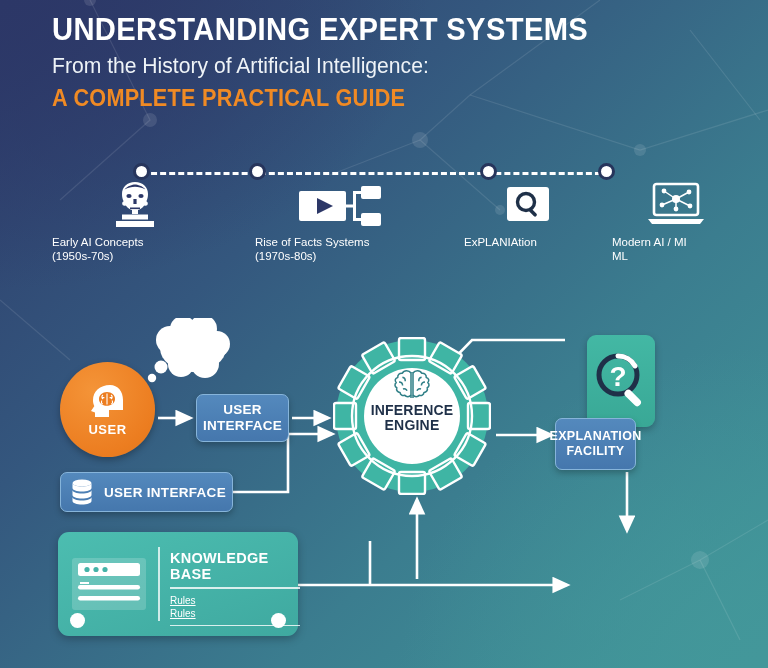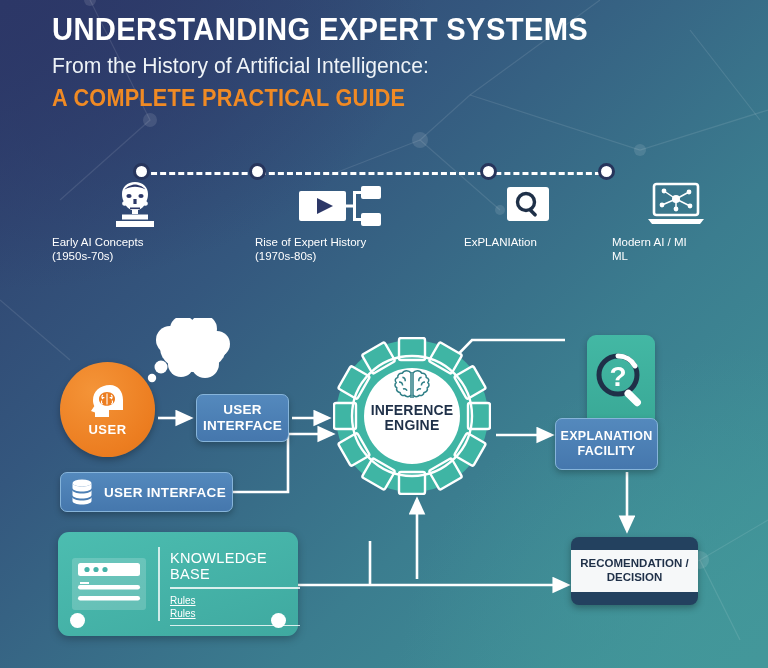--- a/index.html
+++ b/index.html
@@ -45,39 +45,39 @@
   .user-lab { color:#ffffff; font-size:13px; font-weight:bold; letter-spacing:.5px; margin-top:1px; }
   .bubble { position:absolute; }
 
   .bluebox { position:absolute; background:linear-gradient(180deg,#5489bd 0%,#4577ad 100%);
     border:1.5px solid #86b4da; border-radius:7px; color:#fff; font-weight:bold;
     display:flex; align-items:center; justify-content:center; text-align:center;
     box-shadow:0 3px 6px rgba(0,0,0,.25); letter-spacing:.3px; }
   #ui-top { left:196px; top:94px; width:93px; height:48px; font-size:13.5px; line-height:1.2; }
   #ui-bottom { left:60px; top:172px; width:173px; height:40px; font-size:13.5px;
                justify-content:flex-start; padding-left:10px; gap:11px; }
-  #exp-fac { left:555px; top:118px; width:103px; height:52px; font-size:12.5px; line-height:1.22; z-index:3; }
+  #exp-fac { left:555px; top:118px; width:81px; height:52px; font-size:12.5px; line-height:1.22; z-index:3; }
 
   .gear-wrap { position:absolute; left:333px; top:37px; width:158px; height:158px; }
   .gear-core { position:absolute; left:50%; top:50%; transform:translate(-50%,-50%);
     width:96px; height:96px; border-radius:50%; background:#fff;
     display:flex; flex-direction:column; align-items:center; justify-content:flex-start; }
   .gear-txt { color:#1f3048; font-size:14px; font-weight:bold; line-height:1.08; text-align:center;
               letter-spacing:.2px; margin-top:3px; }
 
   .qbox { position:absolute; left:587px; top:35px; width:68px; height:92px; border-radius:9px;
     background:linear-gradient(180deg,#43b8a4 0%,#39a896 100%); box-shadow:0 3px 7px rgba(0,0,0,.25);
     display:flex; align-items:center; justify-content:center; z-index:2; }
 
   .kb { position:absolute; left:58px; top:232px; width:240px; height:104px; border-radius:11px;
     background:linear-gradient(160deg,#4cbdb0 0%,#3fa9a0 100%); box-shadow:0 3px 8px rgba(0,0,0,.25);
     display:flex; align-items:center; padding:0 12px; }
   .kb-div { position:absolute; left:100px; top:15px; width:1.5px; height:74px; background:rgba(255,255,255,.75); }
   .kb-dot { position:absolute; width:15px; height:15px; border-radius:50%; background:#ffffff; bottom:8px; }
-  .kb-title { color:#ffffff; font-size:14.5px; font-weight:normal; letter-spacing:.3px; }
+  .kb-title { color:#ffffff; font-size:14.5px; font-weight:bold; letter-spacing:.3px; }
   .kb-rule { width:130px; height:1.5px; background:rgba(255,255,255,.8); margin:5px 0 5px 0; }
   .kb-li { color:#ffffff; font-size:10px; line-height:1.32;text-decoration:underline; }
   .kb-right { position:absolute; left:112px; top:18px; }
 
   .rec { position:absolute; left:571px; top:237px; width:127px; height:68px; border-radius:8px;
     background:#23415f; box-shadow:0 3px 7px rgba(0,0,0,.3); overflow:hidden;
     display:flex; align-items:center; justify-content:center; }
   .rec-inner { position:absolute; left:0; top:13px; width:127px; height:42px; background:#f6f8f9;
     display:flex; align-items:center; justify-content:center; }
   .rec-txt { color:#1f3048; font-size:11.5px; font-weight:bold; line-height:1.2; text-align:center; }
@@ -145,21 +145,21 @@
         <rect x="0" y="7" width="47" height="30" rx="2"></rect>
         <polygon points="18,14 34,22 18,30" fill="#2c3767"></polygon>
         <rect x="62" y="2" width="20" height="13" rx="2"></rect>
         <rect x="62" y="29" width="20" height="13" rx="2"></rect>
         <rect x="47" y="20.5" width="9" height="3"></rect>
         <rect x="54" y="8" width="3" height="28"></rect>
         <rect x="54" y="7" width="10" height="3"></rect>
         <rect x="54" y="34" width="10" height="3"></rect>
       </svg>
     </div>
-    <div class="tl-lab">Rise of Expert History
+    <div class="tl-lab">Rise of Facts Systems
 (1970s-80s)</div>
   </div>
 
   <div class="tl-item" style="left:464px; width:128px;">
     <div class="tl-ico">
       <svg width="52" height="44" viewBox="0 0 52 44">
         <rect x="5" y="3" width="42" height="34" rx="3" fill="#ffffff"></rect>
         <circle cx="24" cy="18" r="8.5" fill="none" stroke="#1f3048" stroke-width="3.4"></circle>
         <rect x="29" y="23.5" width="3.6" height="10" rx="1.8" fill="#1f3048" transform="rotate(-45 30.8 28.5)"></rect>
       </svg>
@@ -325,19 +325,13 @@
       <div class="kb-title">KNOWLEDGE BASE</div>
       <div class="kb-rule"></div>
       <div class="kb-li">Rules</div>
       <div class="kb-li">Rules</div>
       <div class="kb-rule"></div>
     </div>
     <div class="kb-dot" style="left:12px"></div>
     <div class="kb-dot" style="right:12px"></div>
   </div>
 
-  <div class="rec">
-    <div class="rec-inner">
-      <div class="rec-txt" style="white-space:pre-line">RECOMENDATION /
-DECISION</div>
-    </div>
-  </div>
 </div>
 
 </body></html>

